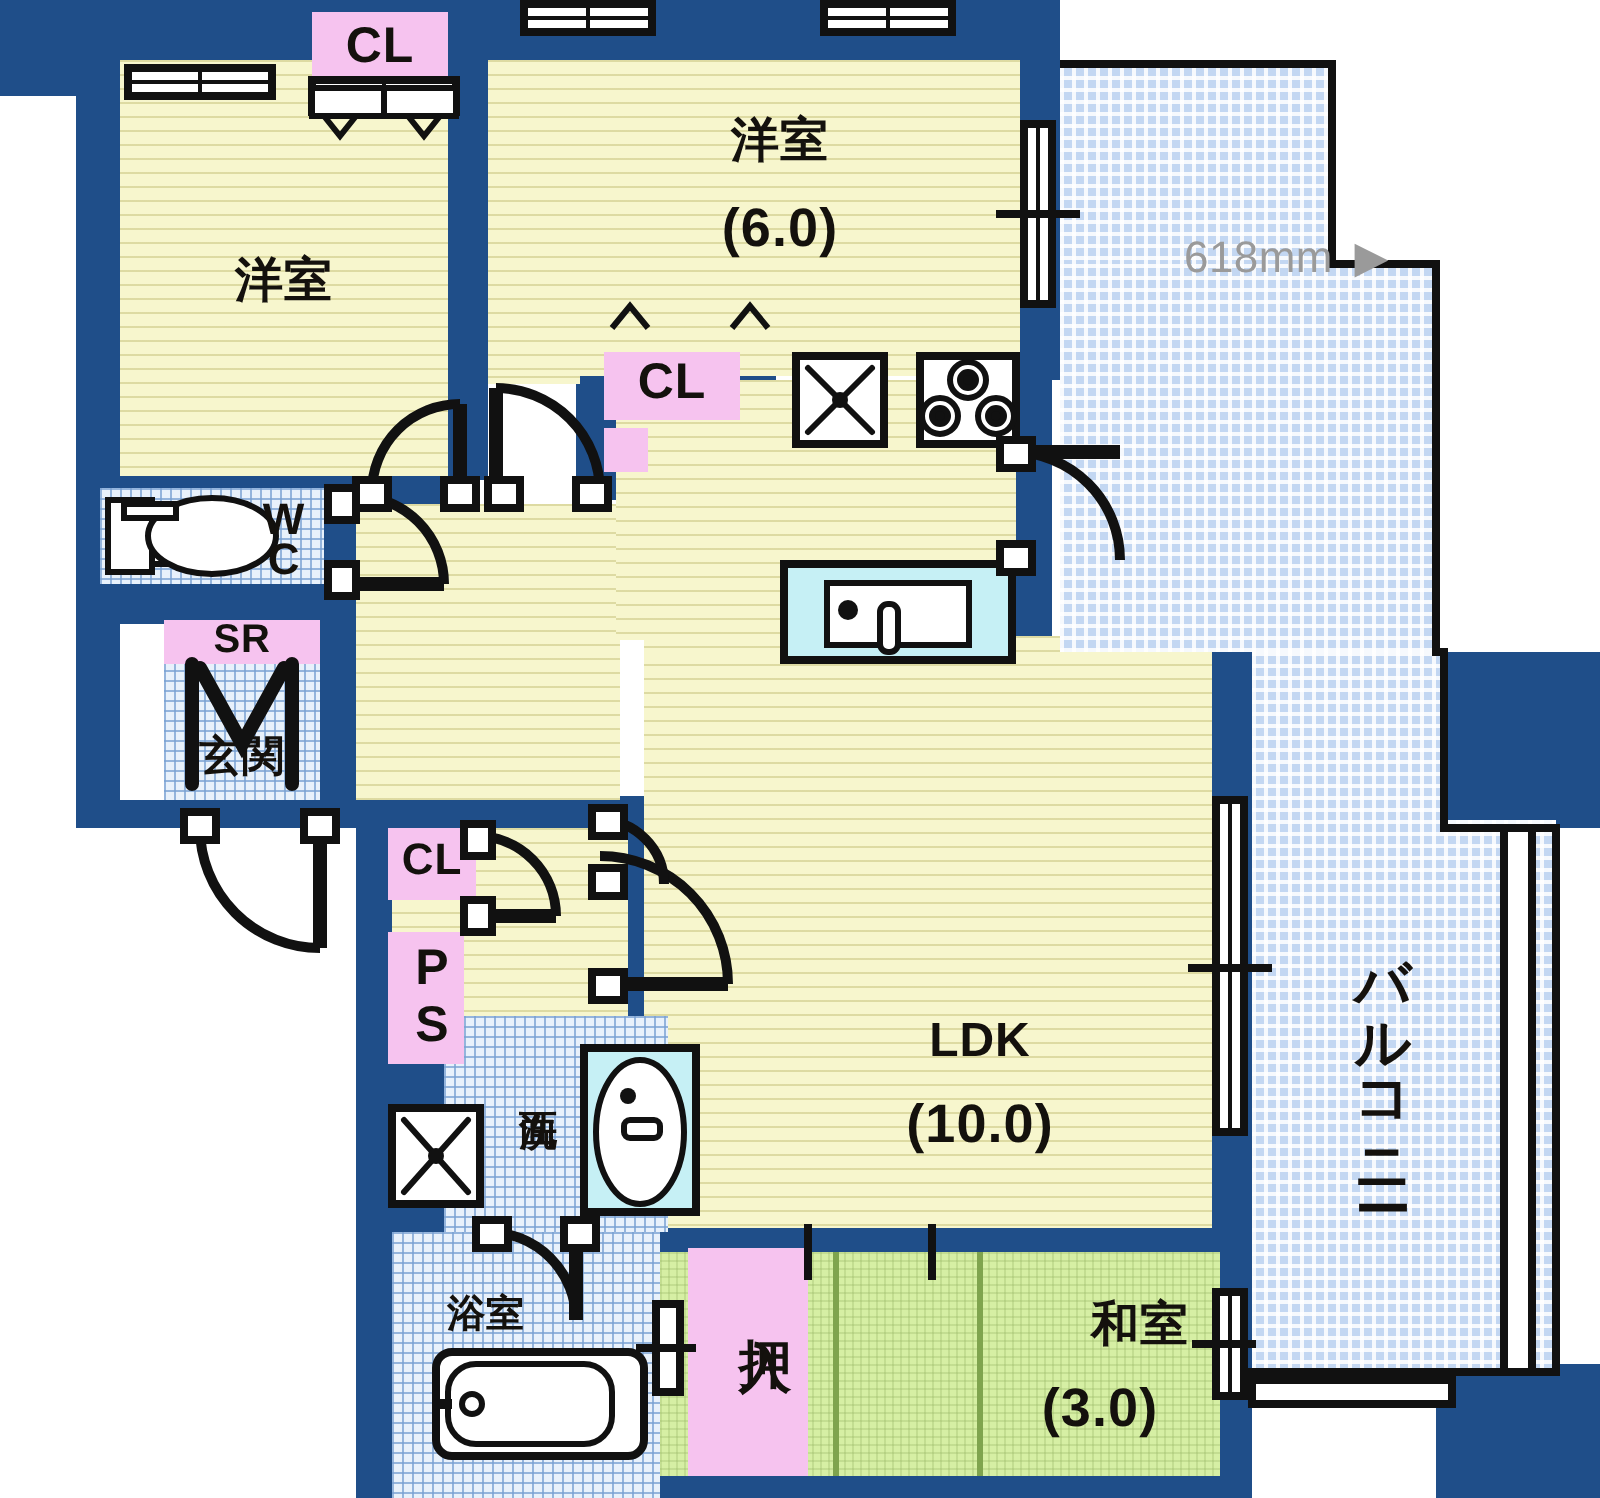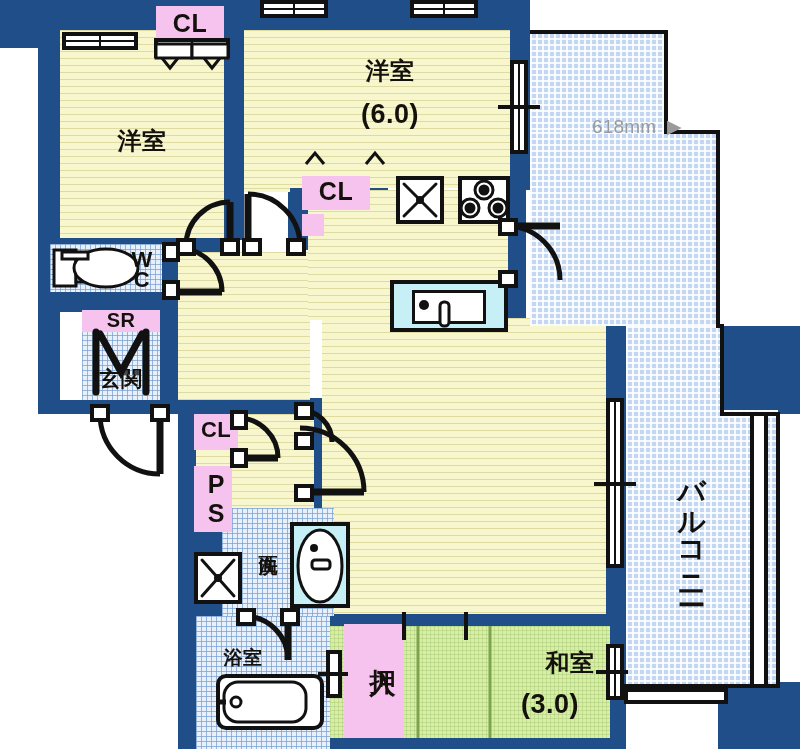--- a/index.html
+++ b/index.html
@@ -42,21 +42,21 @@
   .lbl{
     position:absolute;color:#14110d;font-weight:bold;
     white-space:nowrap;line-height:1.05;letter-spacing:.02em;
     text-align:center;
   }
   .rm-name{font-size:24px;}
   .rm-area{font-size:27px;}
   .tag{font-size:25px;font-weight:bold;color:#14110d;}
   .small-jp{font-size:17px;font-weight:bold;color:#14110d;line-height:1.0;}
   .vert{writing-mode:vertical-rl;text-orientation:upright;}
-  .dimtext{font-size:19px;color:#9a9a9a;font-weight:normal;letter-spacing:.01em;}
+  .dimtext{font-size:22px;color:#9a9a9a;font-weight:normal;letter-spacing:.01em;}
   svg.ov{position:absolute;left:0;top:0;width:800px;height:749px;overflow:visible;}
 </style>
 </head>
 <body>
 
 <div id="plan">
 
   <div class="lay wall" style="left:0;top:0;width:130px;height:48px;"></div>
   <div class="lay wall" style="left:38px;top:0;width:22px;height:412px;"></div>
   <div class="lay wall" style="left:130px;top:0;width:400px;height:30px;"></div>
@@ -296,20 +296,22 @@
       <path d="M306,164 l9,-11 l9,11"></path>
       <path d="M366,164 l9,-11 l9,11"></path>
     </g>
   </svg>
 
   <div class="lbl rm-name" style="left:60px;top:128px;width:164px;">洋室</div>
 
   <div class="lbl rm-name" style="left:300px;top:58px;width:180px;">洋室</div>
   <div class="lbl rm-area" style="left:300px;top:100px;width:180px;">(6.0)</div>
 
+  <div class="lbl rm-name" style="left:400px;top:508px;width:180px;">LDK</div>
+  <div class="lbl rm-area" style="left:390px;top:548px;width:200px;">(10.0)</div>
 
   <div class="lbl rm-name" style="left:510px;top:650px;width:120px;">和室</div>
   <div class="lbl rm-area" style="left:490px;top:690px;width:120px;">(3.0)</div>
 
   <div class="lbl tag" style="left:156px;top:10px;width:68px;">CL</div>
   <div class="lbl tag" style="left:302px;top:178px;width:68px;">CL</div>
   <div class="lbl tag" style="left:192px;top:418px;width:48px;font-size:22px;">CL</div>
   <div class="lbl tag vert" style="left:199px;top:470px;width:30px;">PS</div>
   <div class="lbl tag" style="left:82px;top:310px;width:78px;font-size:20px;">SR</div>
 

